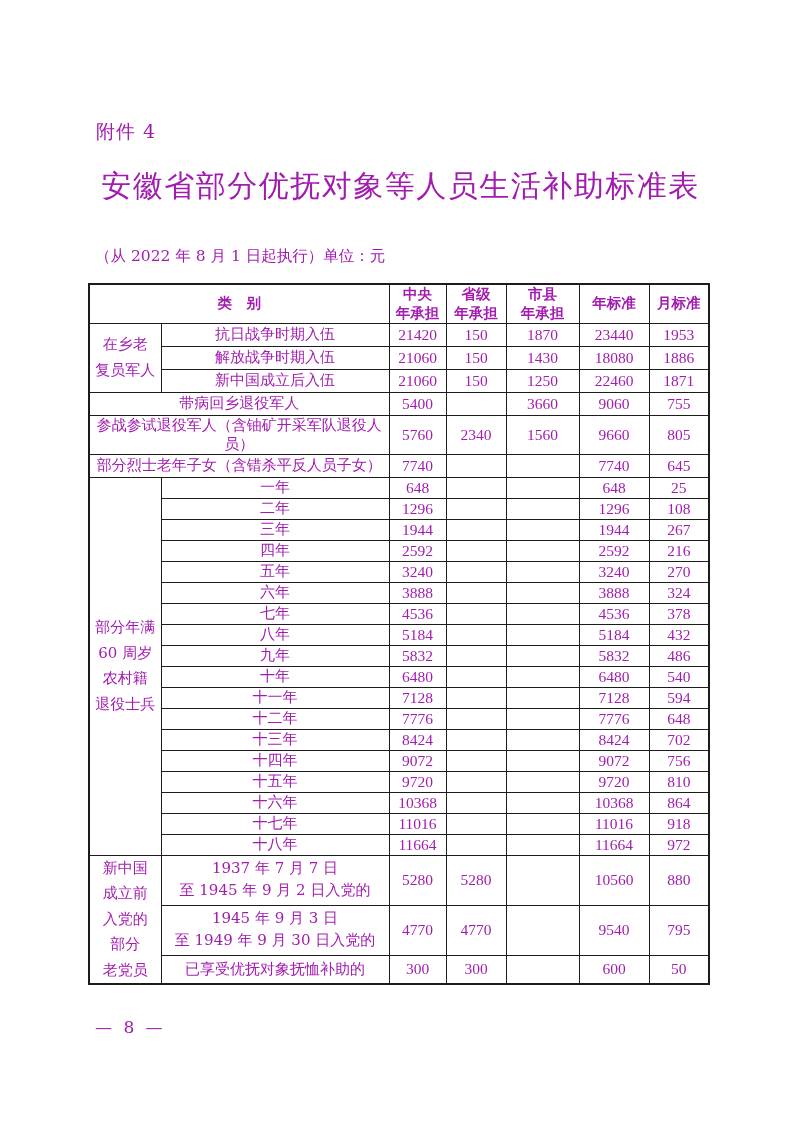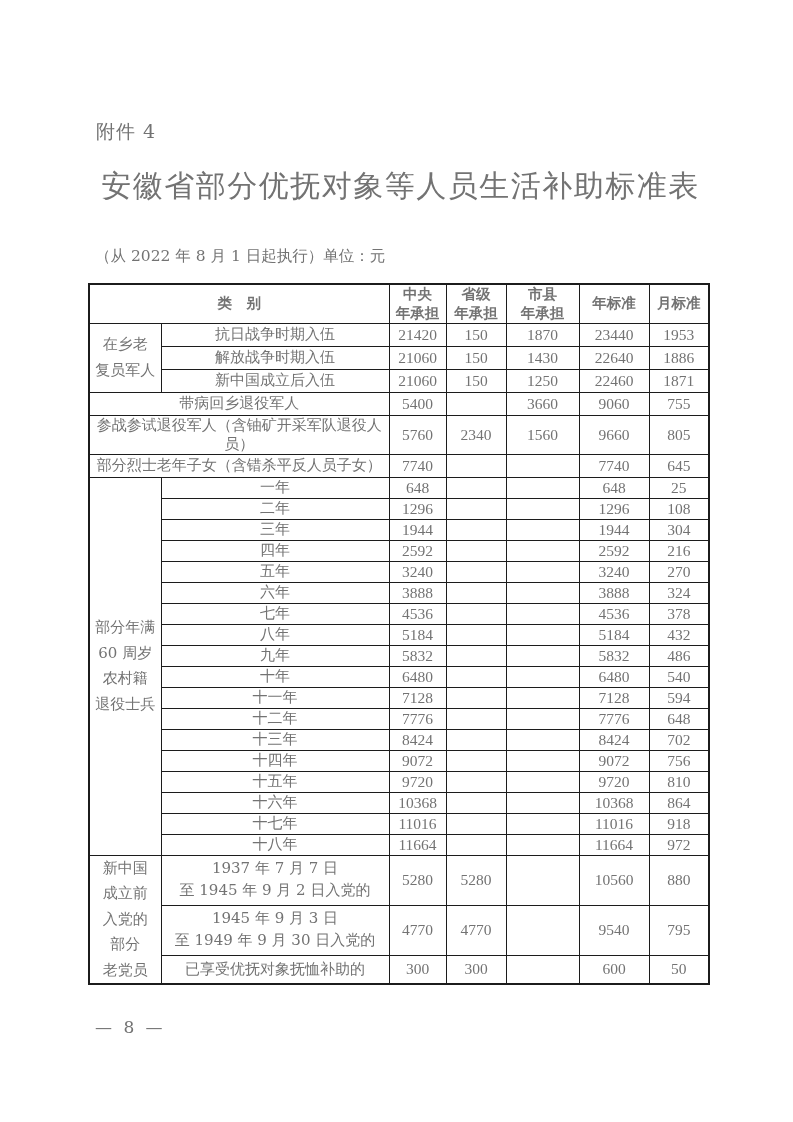--- a/index.html
+++ b/index.html
@@ -4,21 +4,21 @@
 <style>
   * { box-sizing: border-box; }
   html, body { margin: 0; padding: 0; background: #e8e8e8; }
   .page {
     position: relative;
     width: 793px;
     height: 1122px;
     margin: 0 auto;
     background: #ffffff;
     font-family: "DejaVu Serif", "Liberation Serif", serif;
-    color: #737373;
+    color: #a21caf;
     overflow: hidden;
   }
   .attachment {
     position: absolute;
     left: 96px;
     top: 119px;
     font-size: 19px;
     letter-spacing: 1px;
   }
   .doc-title {
@@ -142,21 +142,21 @@
           <td class="num-cell">150</td>
           <td class="num-cell">1870</td>
           <td class="num-cell">23440</td>
           <td class="num-cell">1953</td>
         </tr>
         <tr class="h23">
           <td class="label-cell">解放战争时期入伍</td>
           <td class="num-cell">21060</td>
           <td class="num-cell">150</td>
           <td class="num-cell">1430</td>
-          <td class="num-cell">22640</td>
+          <td class="num-cell">18080</td>
           <td class="num-cell">1886</td>
         </tr>
         <tr class="h23">
           <td class="label-cell">新中国成立后入伍</td>
           <td class="num-cell">21060</td>
           <td class="num-cell">150</td>
           <td class="num-cell">1250</td>
           <td class="num-cell">22460</td>
           <td class="num-cell">1871</td>
         </tr>
@@ -203,21 +203,21 @@
           <td class="num-cell"></td>
           <td class="num-cell">1296</td>
           <td class="num-cell">108</td>
         </tr>
         <tr class="h21">
           <td class="label-cell">三年</td>
           <td class="num-cell">1944</td>
           <td class="num-cell"></td>
           <td class="num-cell"></td>
           <td class="num-cell">1944</td>
-          <td class="num-cell">304</td>
+          <td class="num-cell">267</td>
         </tr>
         <tr class="h21">
           <td class="label-cell">四年</td>
           <td class="num-cell">2592</td>
           <td class="num-cell"></td>
           <td class="num-cell"></td>
           <td class="num-cell">2592</td>
           <td class="num-cell">216</td>
         </tr>
         <tr class="h21">

